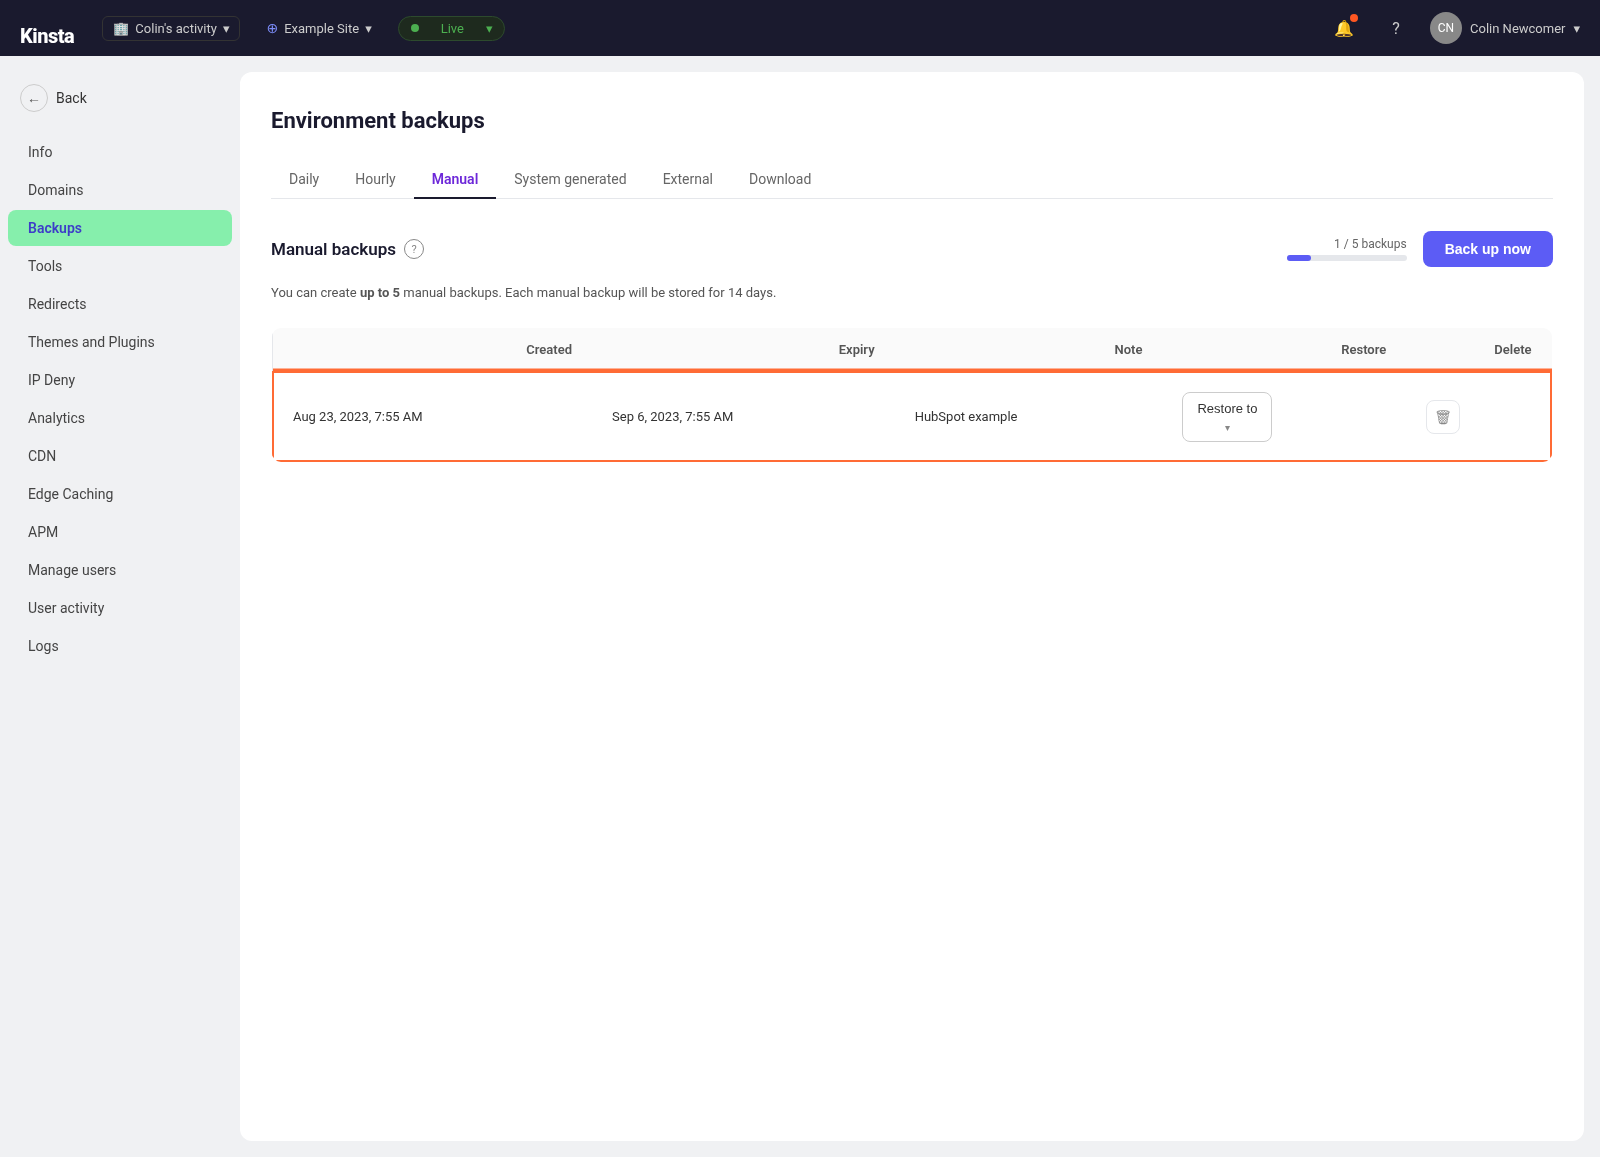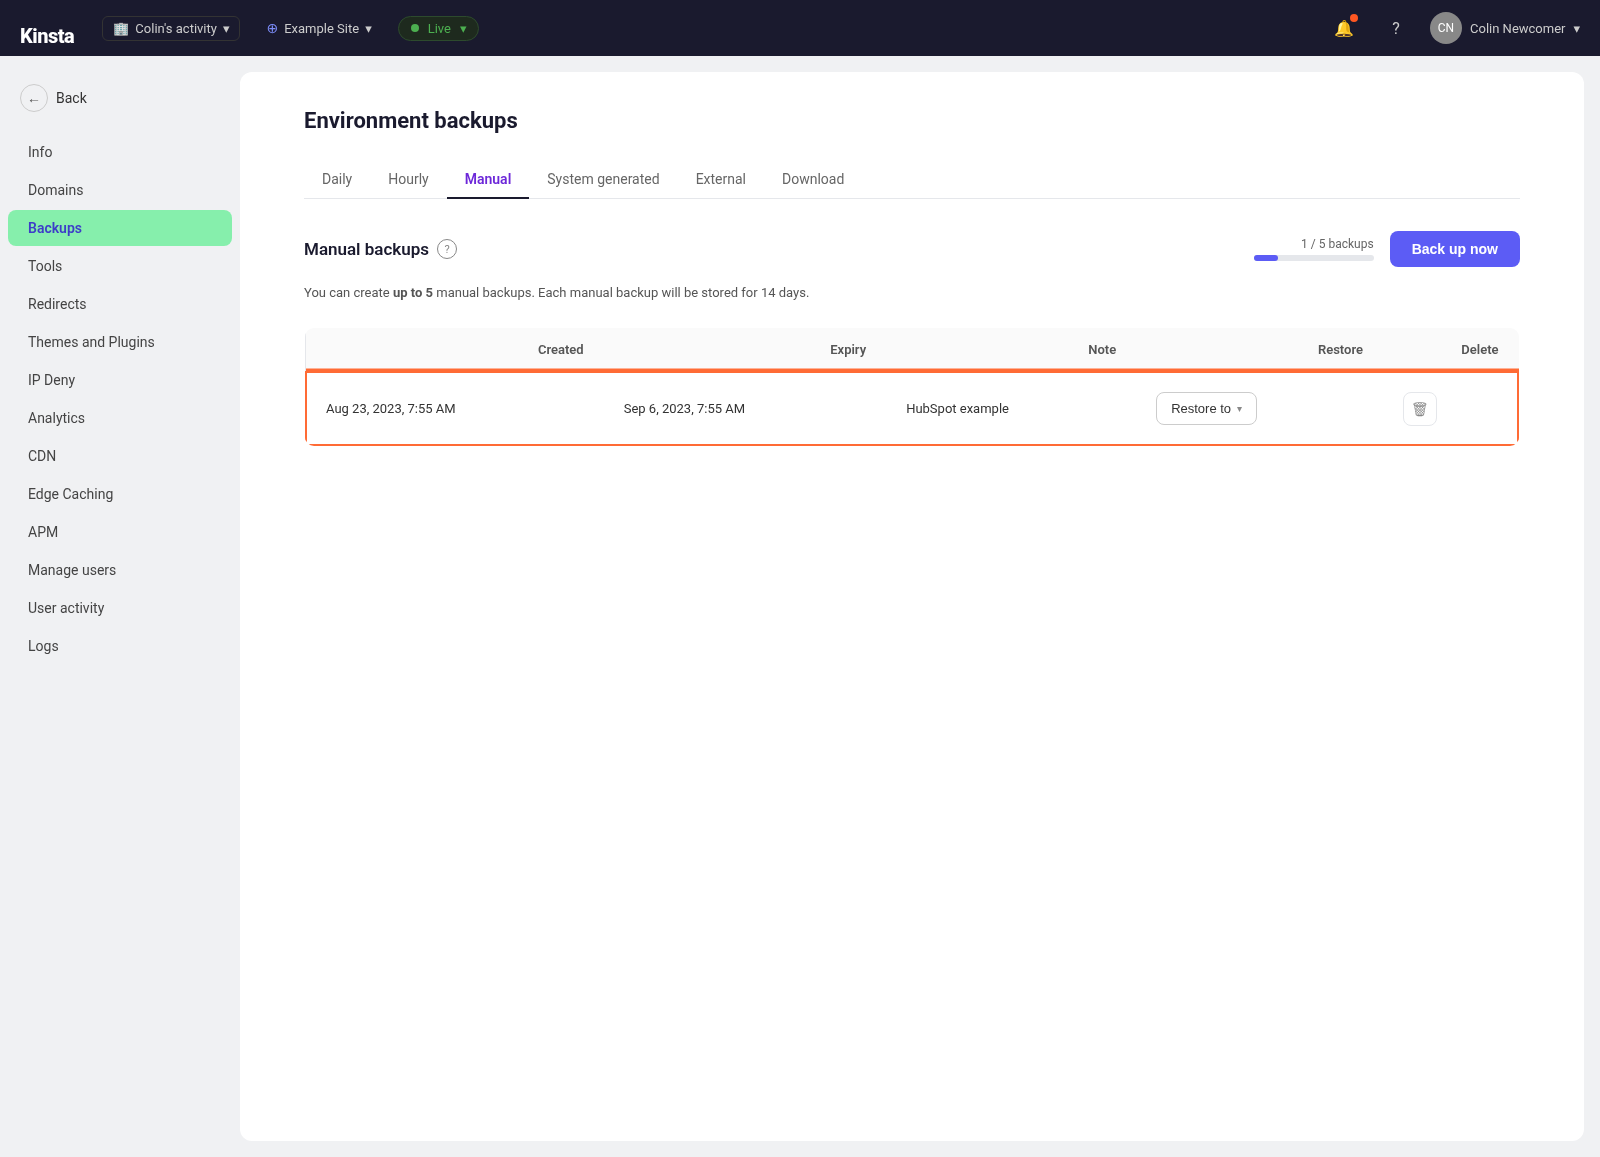--- a/index.html
+++ b/index.html
@@ -30,21 +30,21 @@
       color: #ccc; font-size: 13px; cursor: pointer;
       border: 1px solid #333; border-radius: 6px; padding: 4px 10px;
     }
     .topnav-site {
       display: flex; align-items: center; gap: 6px;
       color: #ccc; font-size: 13px; cursor: pointer;
       padding: 4px 10px;
     }
     .topnav-site .wp-icon { color: #7c8cf8; font-size: 14px; }
     .live-badge {
-      display: flex; align-items: center; gap: 9px;
+      display: flex; align-items: center; gap: 22px;
       background: #1e2a1e; border: 1px solid #2d4a2d; border-radius: 20px;
       padding: 4px 12px; color: #4caf50; font-size: 13px; cursor: pointer;
     }
     .live-dot { width: 8px; height: 8px; background: #4caf50; border-radius: 50%; }
     .topnav-spacer { flex: 1; }
     .topnav-actions { display: flex; align-items: center; gap: 16px; }
     .nav-icon-btn {
       width: 36px; height: 36px; border-radius: 50%;
       display: flex; align-items: center; justify-content: center;
       color: #ccc; cursor: pointer; font-size: 16px; position: relative;
@@ -95,21 +95,21 @@
       border-radius: 8px; margin: 2px 8px;
     }
     .sidebar-nav li.active {
       background: #86efac; color: #3d3dc8; font-weight: 600;
     }
 
     
     .main-content {
       flex: 1;
       background: white;
-      padding: 36px 64px;
+      padding: 36px 31px;
       margin: 16px 16px 16px 0;
       border-radius: 12px;
       min-height: calc(100vh - 88px);
     }
     .page-title {
       font-size: 22px; font-weight: 700; color: #1a1a2e; margin-bottom: 28px;
     }
 
     
     .tabs {
@@ -194,21 +194,21 @@
       outline: 2.5px solid #ff6b35;
       outline-offset: -2px;
     }
     tr.highlighted-row td:first-child { border-left: 2.5px solid #ff6b35; }
     tr.highlighted-row td:last-child { border-right: 2.5px solid #ff6b35; }
 
     .restore-btn {
       display: flex; align-items: center; gap: 6px;
       border: 1px solid #ccc; border-radius: 8px;
       padding: 8px 14px; background: white; cursor: pointer;
-      font-size: 13px; color: #333;
+      font-size: 13px; color: #333; flex-direction: column;
     }
     .chevron-down { font-size: 10px; color: #888; }
 
     .delete-btn {
       width: 34px; height: 34px; border-radius: 8px;
       border: 1px solid #e5e7eb; background: white;
       display: flex; align-items: center; justify-content: center;
       cursor: pointer; color: #888; font-size: 14px;
     }
     tbody tr.highlighted-row {

